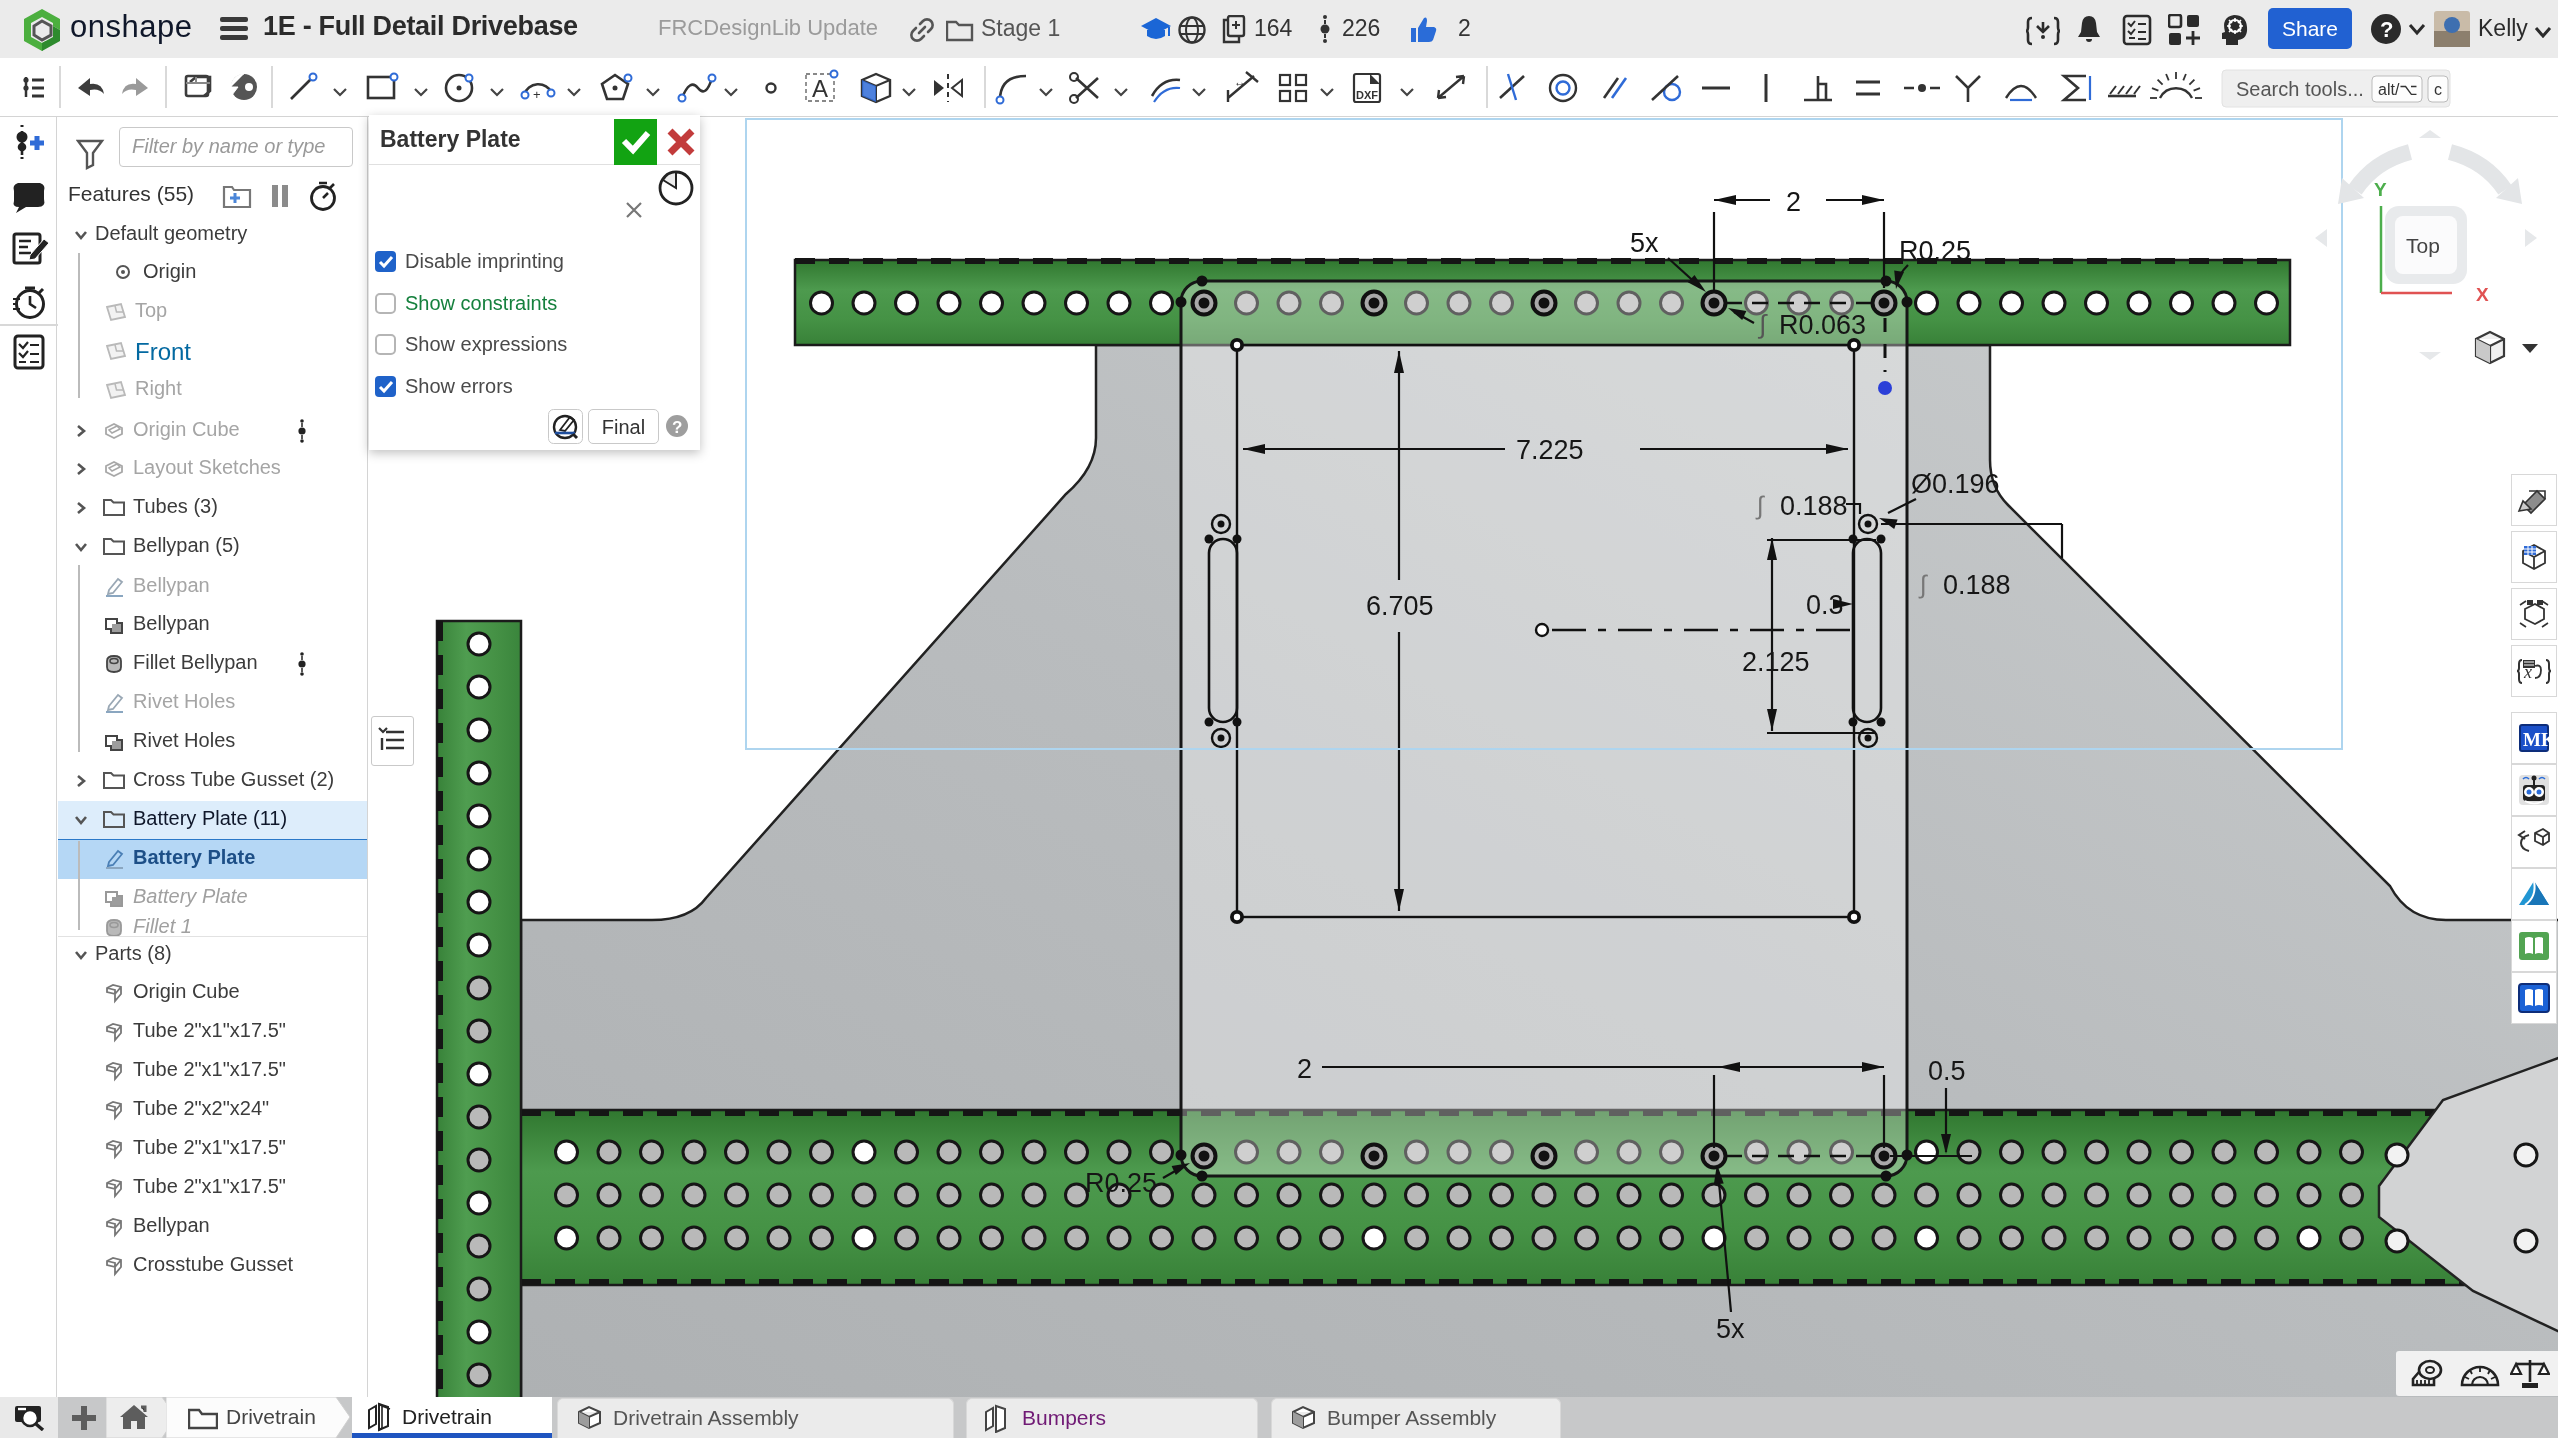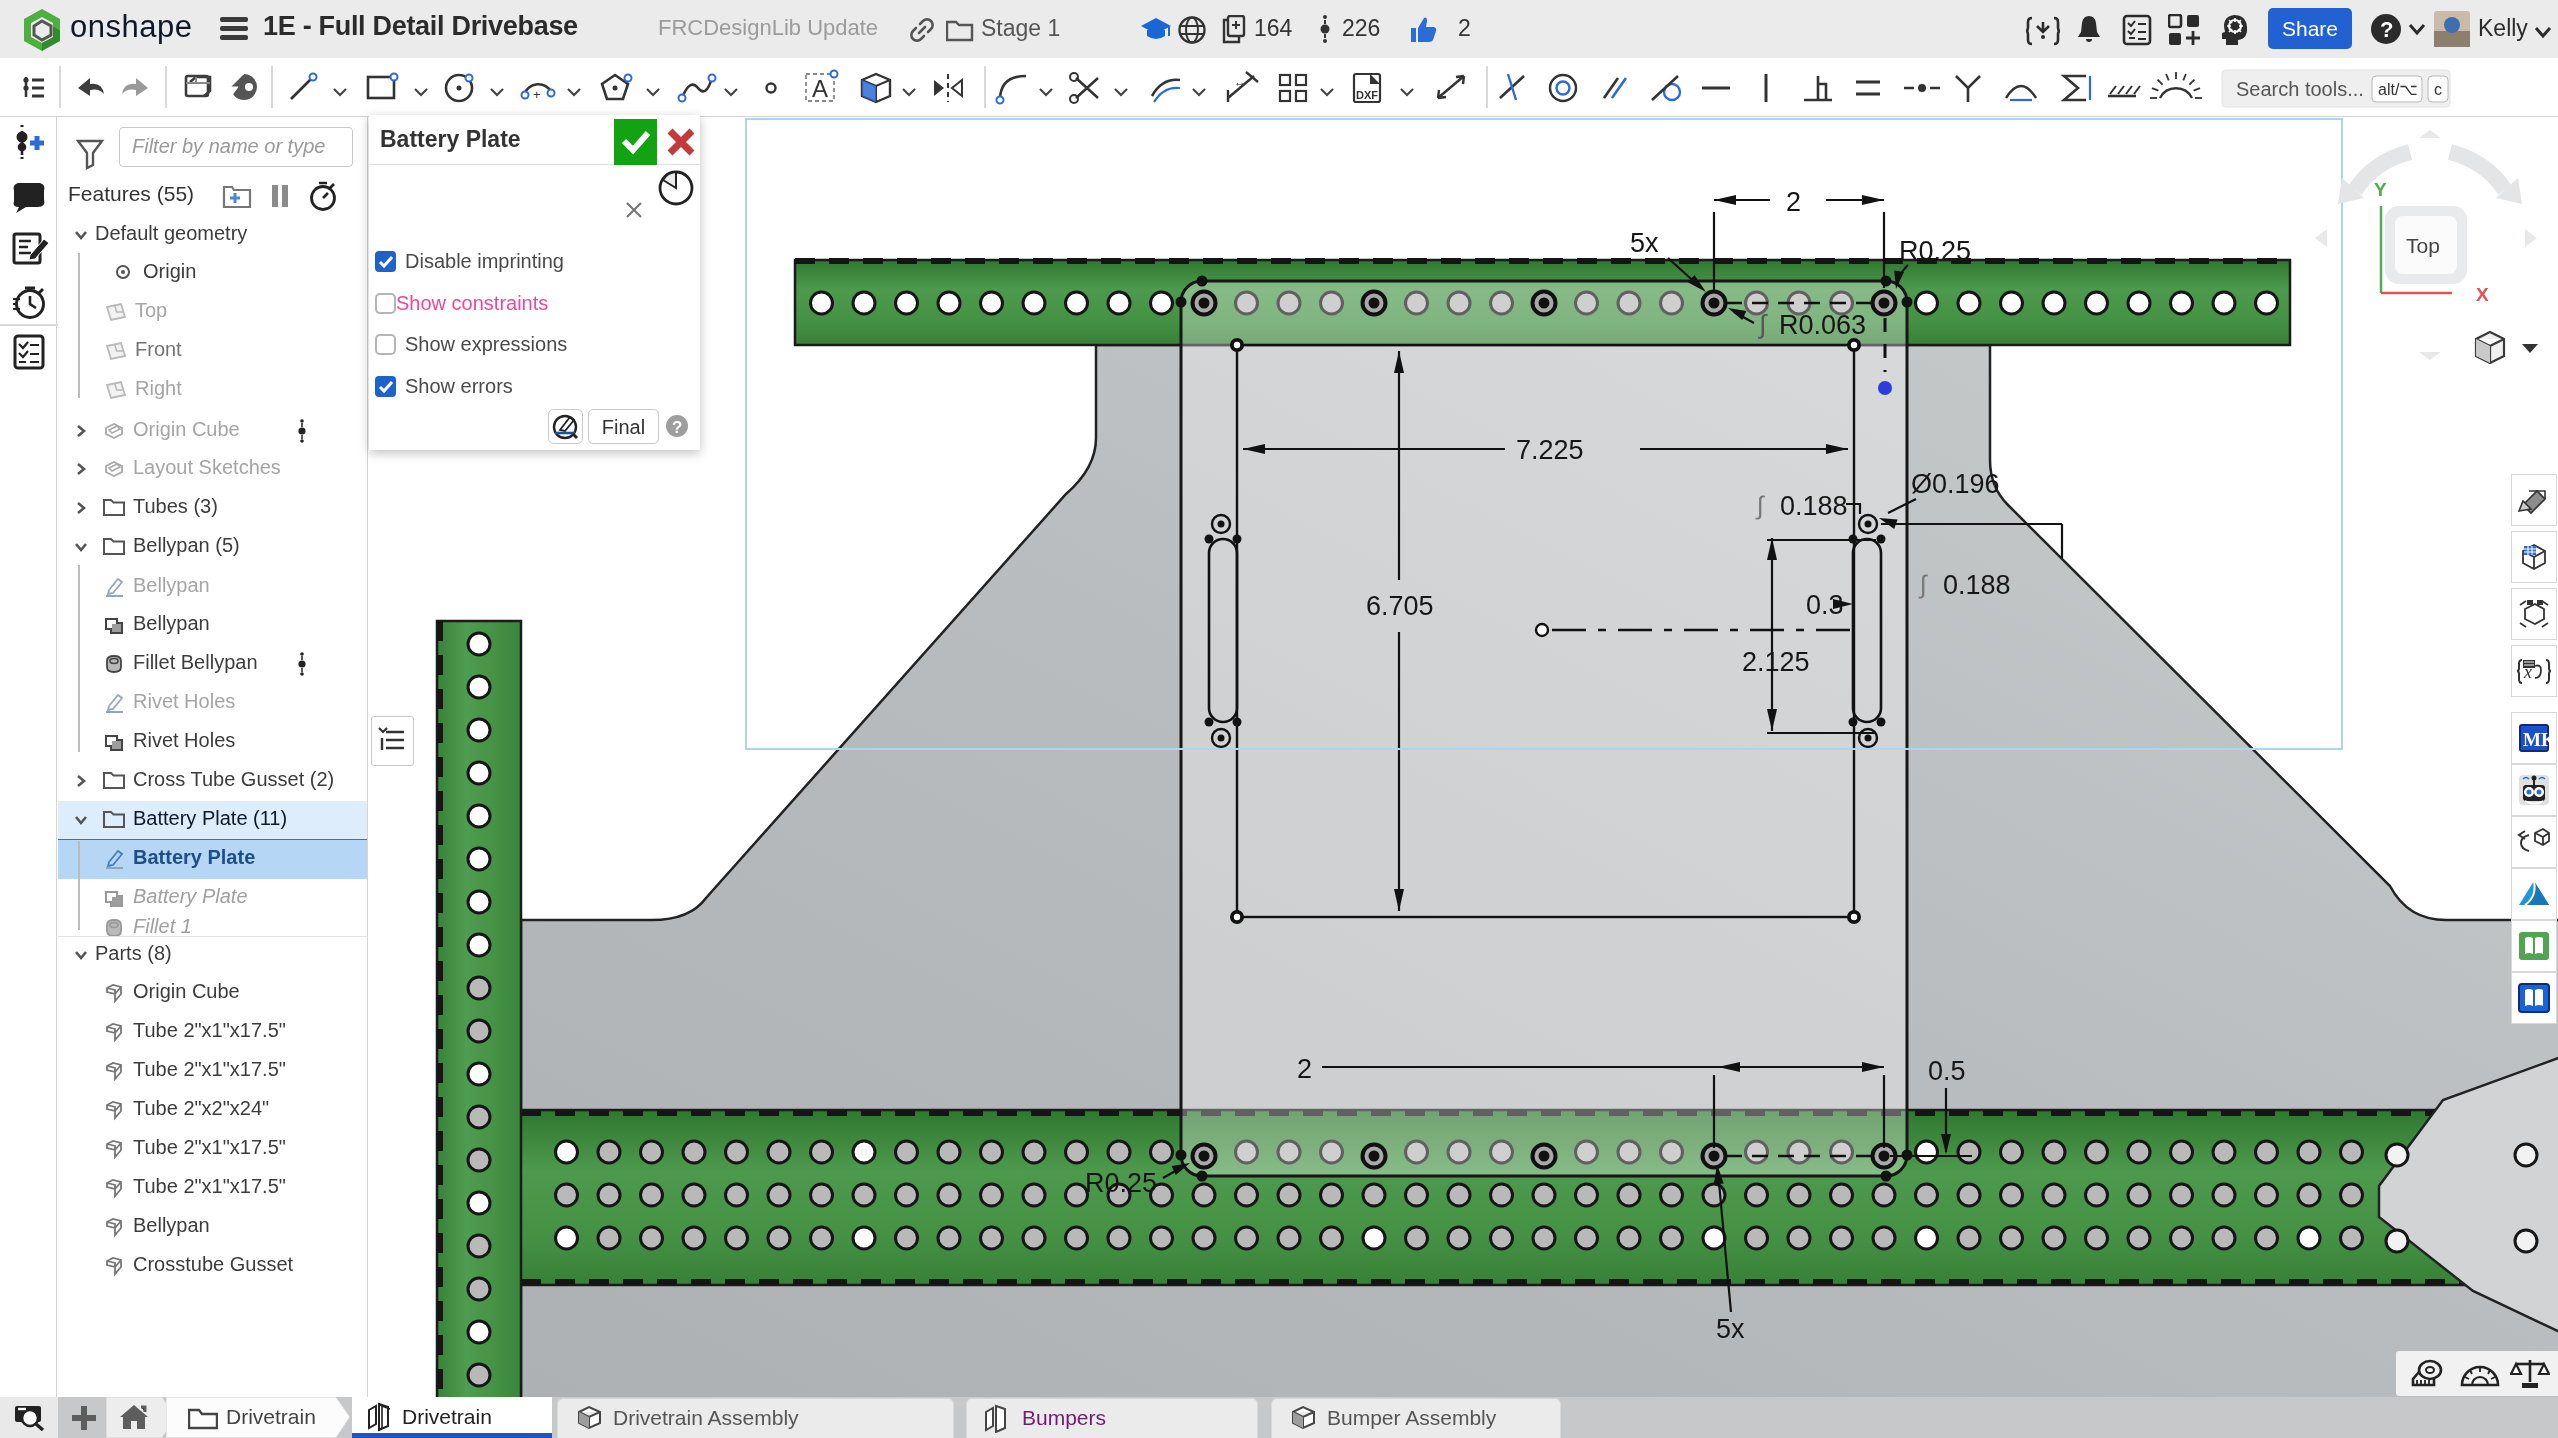--- a/index.html
+++ b/index.html
@@ -729,21 +729,21 @@
     <div style="position:absolute;left:85px;top:143px;font-size:20px;color:#3c3c3c;white-space:nowrap">Origin</div>
     <div style="position:absolute;left:47px;top:184px"><svg width="22" height="22" viewBox="0 0 22 22">
         <path d="M2,6 L16,3 L20,16 L6,19 Z" fill="#f2f2f2" stroke="#b9b9b9" stroke-width="1.8"></path>
         <path d="M10,4.8 L11.5,11 L18.8,11" fill="none" stroke="#b9b9b9" stroke-width="1.5"></path>
       </svg></div>
     <div style="position:absolute;left:77px;top:182px;font-size:20px;color:#a5a5a5;white-space:nowrap">Top</div>
     <div style="position:absolute;left:47px;top:223px"><svg width="22" height="22" viewBox="0 0 22 22">
         <path d="M2,6 L16,3 L20,16 L6,19 Z" fill="#f2f2f2" stroke="#b9b9b9" stroke-width="1.8"></path>
         <path d="M10,4.8 L11.5,11 L18.8,11" fill="none" stroke="#b9b9b9" stroke-width="1.5"></path>
       </svg></div>
-    <div style="position:absolute;left:77px;top:221px;font-size:20px;color:#737373;white-space:nowrap">Front</div>
+    <div style="position:absolute;left:77px;top:221px;font-size:24px;color:#0369a1;white-space:nowrap">Front</div>
     <div style="position:absolute;left:47px;top:262px"><svg width="22" height="22" viewBox="0 0 22 22">
         <path d="M2,6 L16,3 L20,16 L6,19 Z" fill="#f2f2f2" stroke="#b9b9b9" stroke-width="1.8"></path>
         <path d="M10,4.8 L11.5,11 L18.8,11" fill="none" stroke="#b9b9b9" stroke-width="1.5"></path>
       </svg></div>
     <div style="position:absolute;left:77px;top:260px;font-size:20px;color:#a5a5a5;white-space:nowrap">Right</div>
     <div style="position:absolute;left:15px;top:306px"><svg width="16" height="16" viewBox="0 0 16 16">
         <path d="M5,3 L11,8 L5,13" fill="none" stroke="#555" stroke-width="2.6"></path>
       </svg></div>
     <div style="position:absolute;left:45px;top:303px"><svg width="22" height="22" viewBox="0 0 22 22">
         <path d="M3,8 L11,4 L19,8 L19,14 L11,18 L3,14 Z" fill="none" stroke="#a8a8a8" stroke-width="1.8"></path>
@@ -906,21 +906,21 @@
       <path d="M19,19 L19,3 A16,16 0 0 0 6,11 Z" fill="#ececec" stroke="#222" stroke-width="2"></path>
     </svg>
     <svg width="22" height="22" style="position:absolute;left:6px;top:136px">
       <rect width="21" height="21" rx="4" fill="#1f62c9"></rect>
       <path d="M5,11 l4,4 8,-9" stroke="#fff" stroke-width="3" fill="none"></path>
     </svg>
     <div style="position:absolute;left:36px;top:135px;font-size:20px;color:#4a4a4a">Disable imprinting</div>
     <svg width="22" height="22" style="position:absolute;left:6px;top:178px">
       <rect x="1" y="1" width="19" height="19" rx="4" fill="#fff" stroke="#b5b5b5" stroke-width="2"></rect>
     </svg>
-    <div style="position:absolute;left:27px;top:177px;font-size:20px;color:#ec4899">Show constraints</div>
+    <div style="position:absolute;left:36px;top:177px;font-size:20px;color:#15803d">Show constraints</div>
     <svg width="22" height="22" style="position:absolute;left:6px;top:219px">
       <rect x="1" y="1" width="19" height="19" rx="4" fill="#fff" stroke="#b5b5b5" stroke-width="2"></rect>
     </svg>
     <div style="position:absolute;left:36px;top:218px;font-size:20px;color:#4a4a4a">Show expressions</div>
     <svg width="22" height="22" style="position:absolute;left:6px;top:261px">
       <rect width="21" height="21" rx="4" fill="#1f62c9"></rect>
       <path d="M5,11 l4,4 8,-9" stroke="#fff" stroke-width="3" fill="none"></path>
     </svg>
     <div style="position:absolute;left:36px;top:260px;font-size:20px;color:#4a4a4a">Show errors</div>
     <svg width="36" height="36" style="position:absolute;left:179;top:294">

